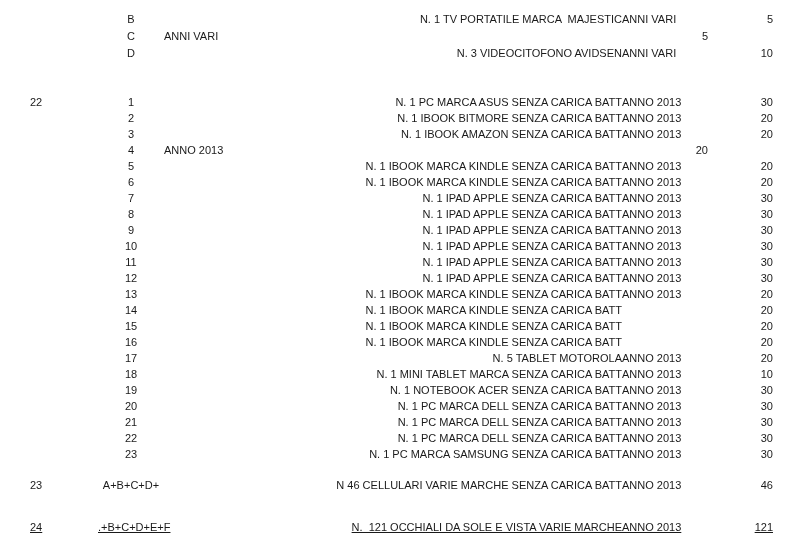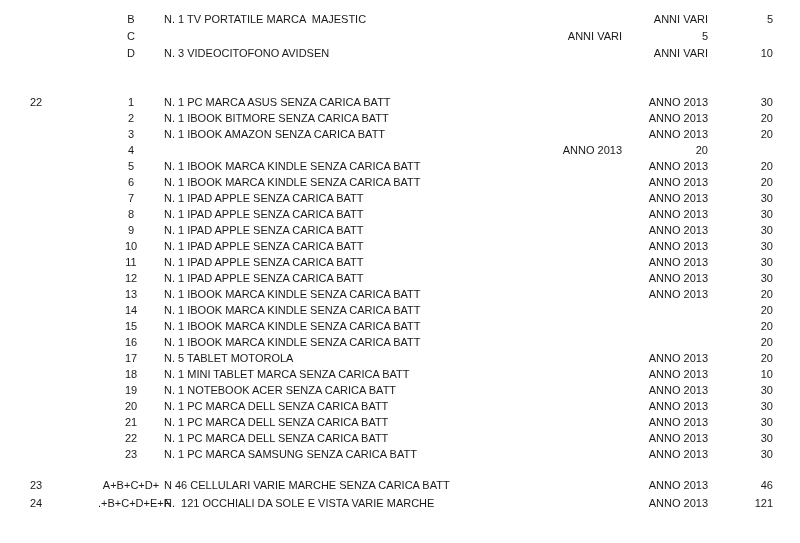--- a/index.html
+++ b/index.html
@@ -25,26 +25,26 @@
     display: grid;
     grid-template-columns: 68px 66px 458px 86px 65px;
     align-items: center;
     height: 16px;
   }
   .row.kind-letter { height: 17px; }
   
   .row:nth-child(4) { margin-top: 33px; }
   
   .row:nth-child(27) { margin-top: 15px; }
-  .row:nth-child(28) { margin-top: 2px; }
+  .row:nth-child(28) { margin-top: 26px; text-decoration: underline; }
   .c { display: block; line-height: 14px; }
   .c.group { text-align: left; }
   .c.id { text-align: center; white-space: pre; }
-  .c.desc { text-align: left; white-space: pre; }
-  .c.year { text-align: right; }
+  .c.desc { text-align: right; white-space: pre; }
+  .c.year { text-align: left; }
   .c.value { text-align: right; }
 </style>
 </head>
 <body>
 
 <div id="doc">
     <div class="row kind-letter">
     <span class="c group"></span>
     <span class="c id">B</span>
     <span class="c desc">N. 1 TV PORTATILE MARCA  MAJESTIC</span>

